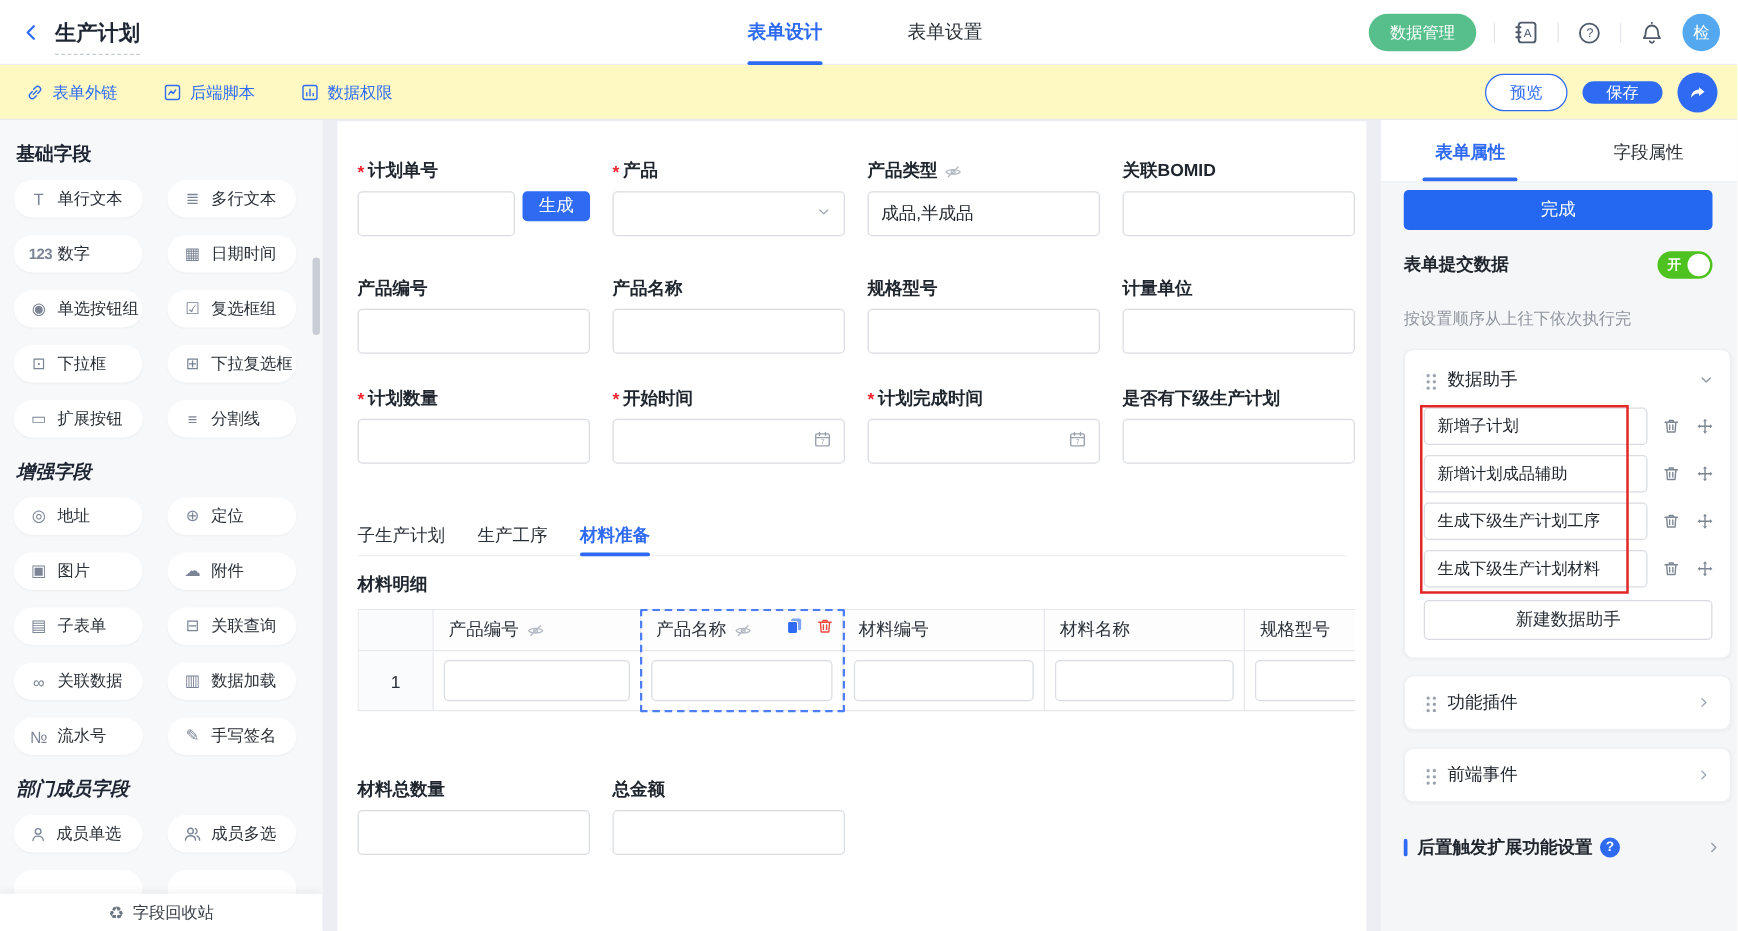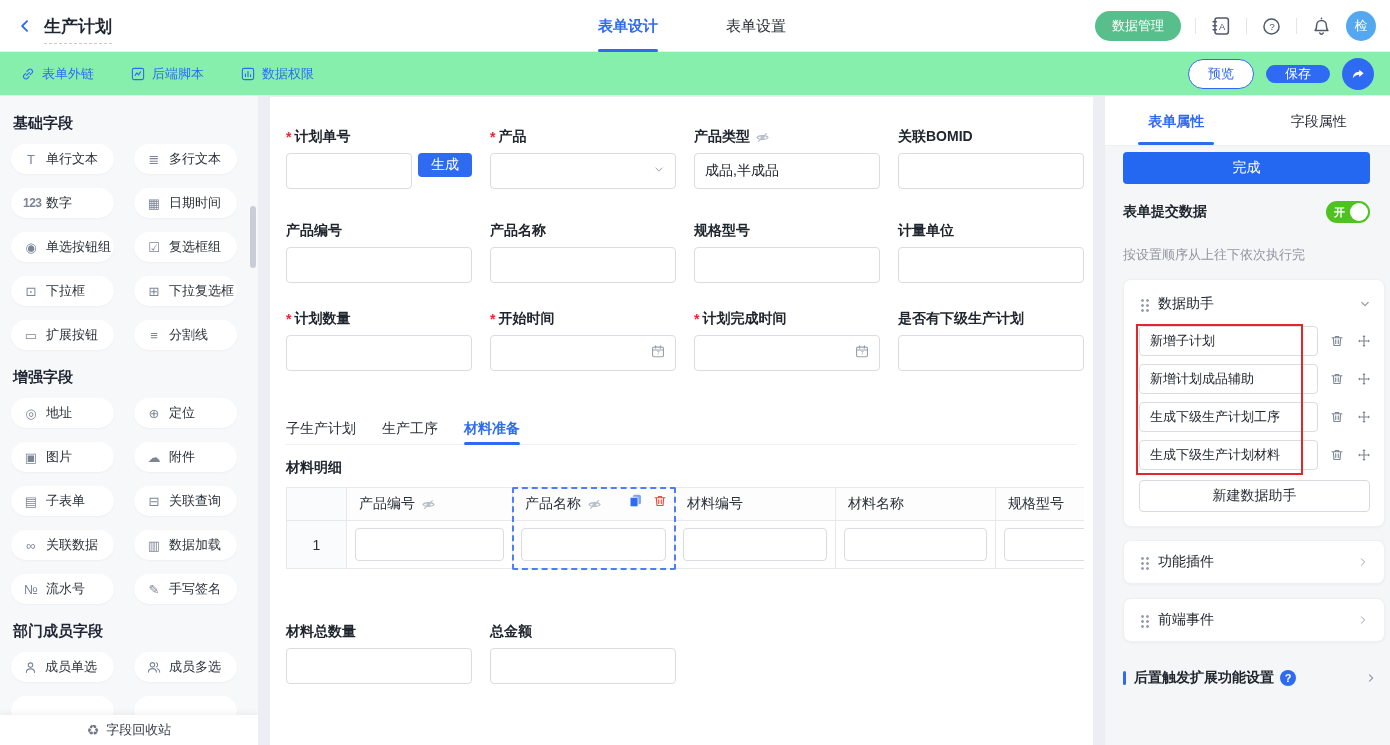--- a/index.html
+++ b/index.html
@@ -18,33 +18,33 @@
   .tb-tab { position:relative; height:52px; line-height:52px; font-size:15px; color:#2a3038; cursor:pointer; }
   .tb-tab.active { color:#2f6bf2; font-weight:600; }
   .tb-tab.active::after { content:""; position:absolute; left:0; right:0; bottom:0; height:3px; background:#2f6bf2; border-radius:2px; }
   .tb-right { position:absolute; right:14px; top:0; height:52px; display:flex; align-items:center; gap:14px; }
   .pill-green { height:30px; padding:0 17px; border-radius:15px; background:#56bf8b; color:#fff; font-size:13px; display:flex; align-items:center; cursor:pointer; }
   .tb-div { width:1px; height:16px; background:#e3e5ea; }
   .tb-ic { color:#4e5969; cursor:pointer; }
   .avatar { width:30px; height:30px; border-radius:50%; background:#54a8f0; color:#fff; font-size:13px; display:flex; align-items:center; justify-content:center; cursor:pointer; }
 
   
-  .toolbar { position:absolute; left:0; top:52px; width:1390px; height:44px; background:#86efac; border-bottom:1px solid #e8eaee; z-index:19; }
+  .toolbar { position:absolute; left:0; top:52px; width:1390px; height:44px; background:#fef9c3; border-bottom:1px solid #e8eaee; z-index:19; }
   .tool-links { position:absolute; left:20px; top:0; height:44px; display:flex; gap:36px; }
   .tool-link { display:flex; align-items:center; gap:6px; color:#2f6bf2; font-size:13px; cursor:pointer; }
   .tool-right { position:absolute; right:16px; top:0; height:44px; display:flex; align-items:center; gap:12px; }
   .btn-outline { height:30px; padding:0 19px; border-radius:15px; border:1px solid #2f6bf2; color:#2f6bf2; background:#fff; font-size:13px; display:flex; align-items:center; cursor:pointer; }
   .btn-solid { height:18px; padding:0 19px; border-radius:15px; background:#2f6bf2; color:#fff; font-size:13px; display:flex; align-items:center; cursor:pointer; }
   .btn-share { width:32px; height:32px; border-radius:50%; background:#2f6bf2; color:#fff; display:flex; align-items:center; justify-content:center; cursor:pointer; }
 
   
   .sidebar { position:absolute; left:0; top:96px; width:258px; height:649px; background:#f7f8fa; overflow:hidden; }
   .sb-inner { padding-top:18px; }
   .sb-title { font-size:15px; font-weight:700; color:#1f2633; margin:0 0 11px 13px; }
-  .sb-title.mt { margin-top:18px; }
+  .sb-title.mt { margin-top:18px;font-style:italic; }
   .sb-grid { display:flex; flex-wrap:wrap; gap:14px 20px; padding:0 11px; margin-bottom:4px; }
   .fbtn { width:103px; height:30px; border-radius:15px; background:#fff; box-shadow:0 1px 2px rgba(20,24,31,.04); display:flex; align-items:center; gap:7px; padding-left:12px; cursor:pointer; }
   .fbtn .glyph { color:#7c8596; font-size:13px; width:16px; text-align:center; flex:none; }
   .fbtn .glyph.sm { font-size:12px; font-weight:700; letter-spacing:-0.5px; }
   .fbtn .icn { color:#7c8596; flex:none; }
   .fbl { font-size:13px; color:#2a3038; white-space:nowrap; }
   .fbtn.partial { height:30px; }
   .sb-thumb { position:absolute; right:2px; top:110px; width:6px; height:62px; border-radius:3px; background:#c9cdd5; cursor:pointer; }
   .sb-bottom { position:absolute; left:0; bottom:0; width:258px; height:30px; background:#fff; box-shadow:0 -2px 6px rgba(31,35,41,.06); display:flex; align-items:center; justify-content:center; gap:7px; font-size:13px; color:#3a414b; cursor:pointer; }
   .sb-bottom .icn { color:#6c7582; }

